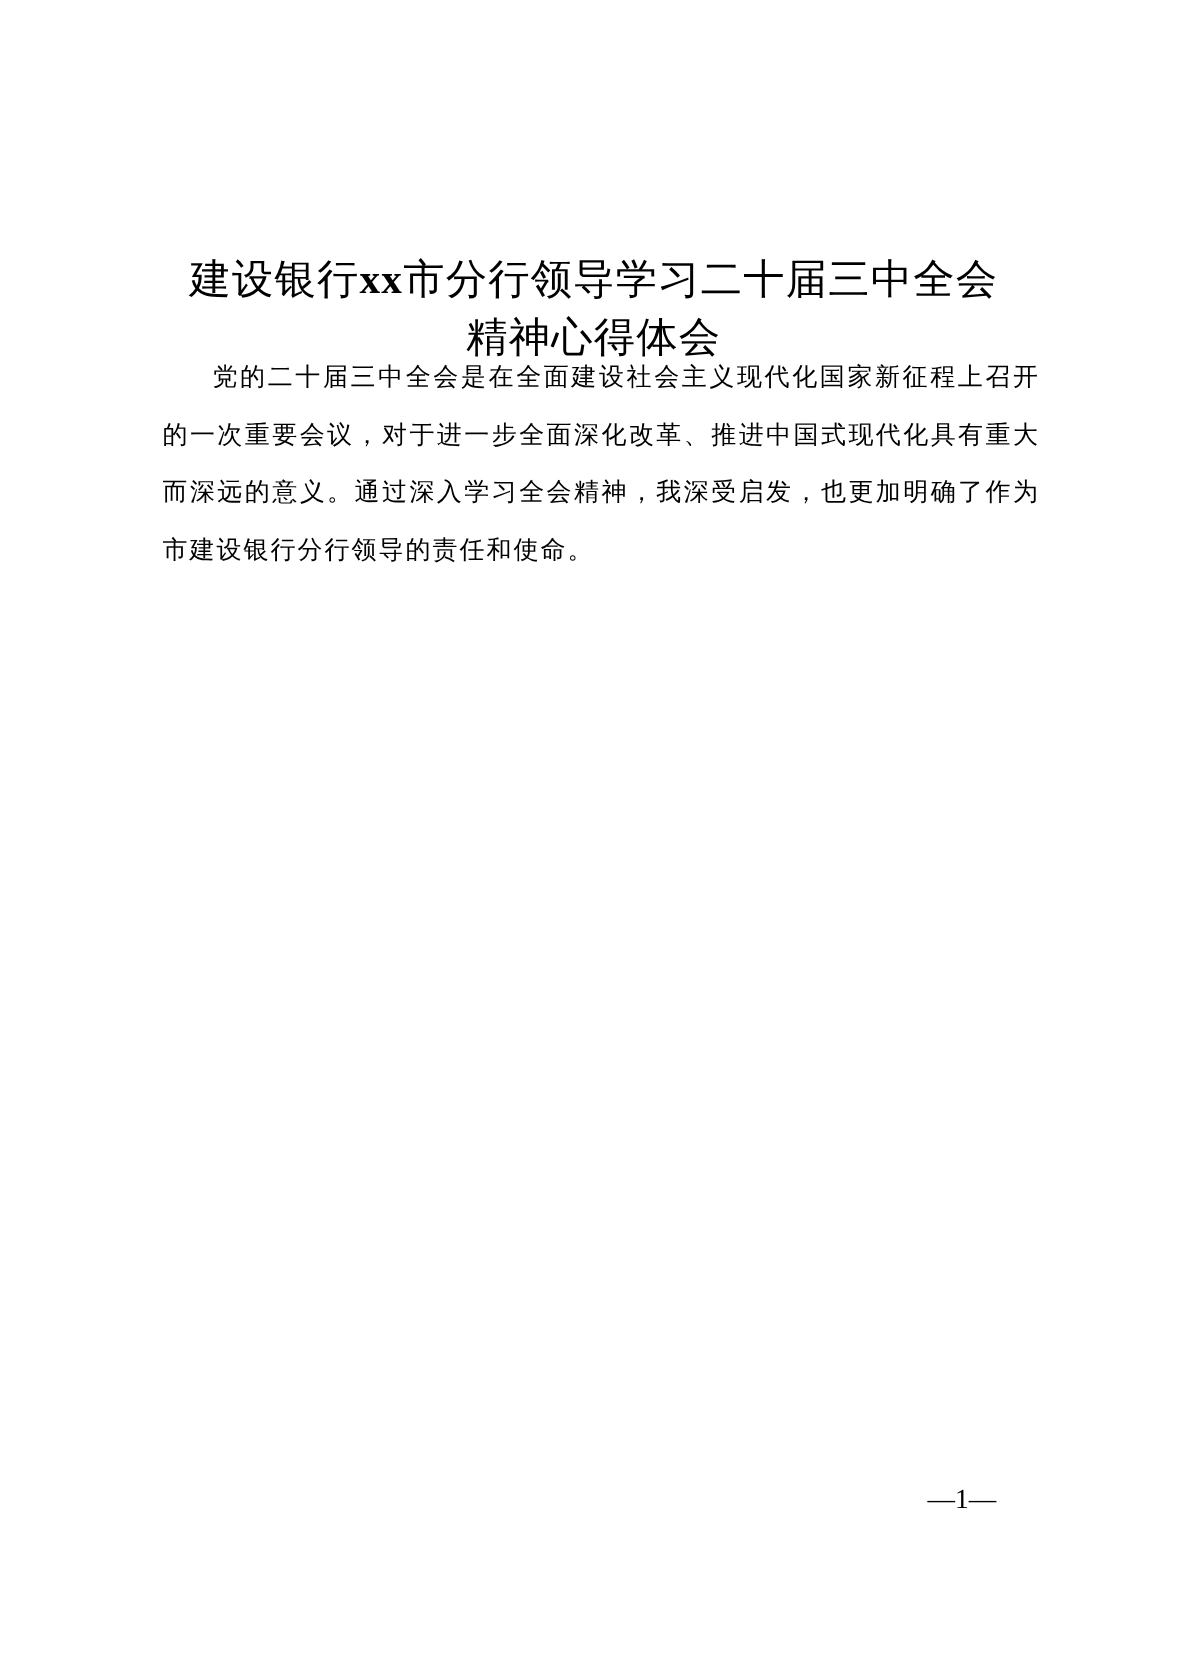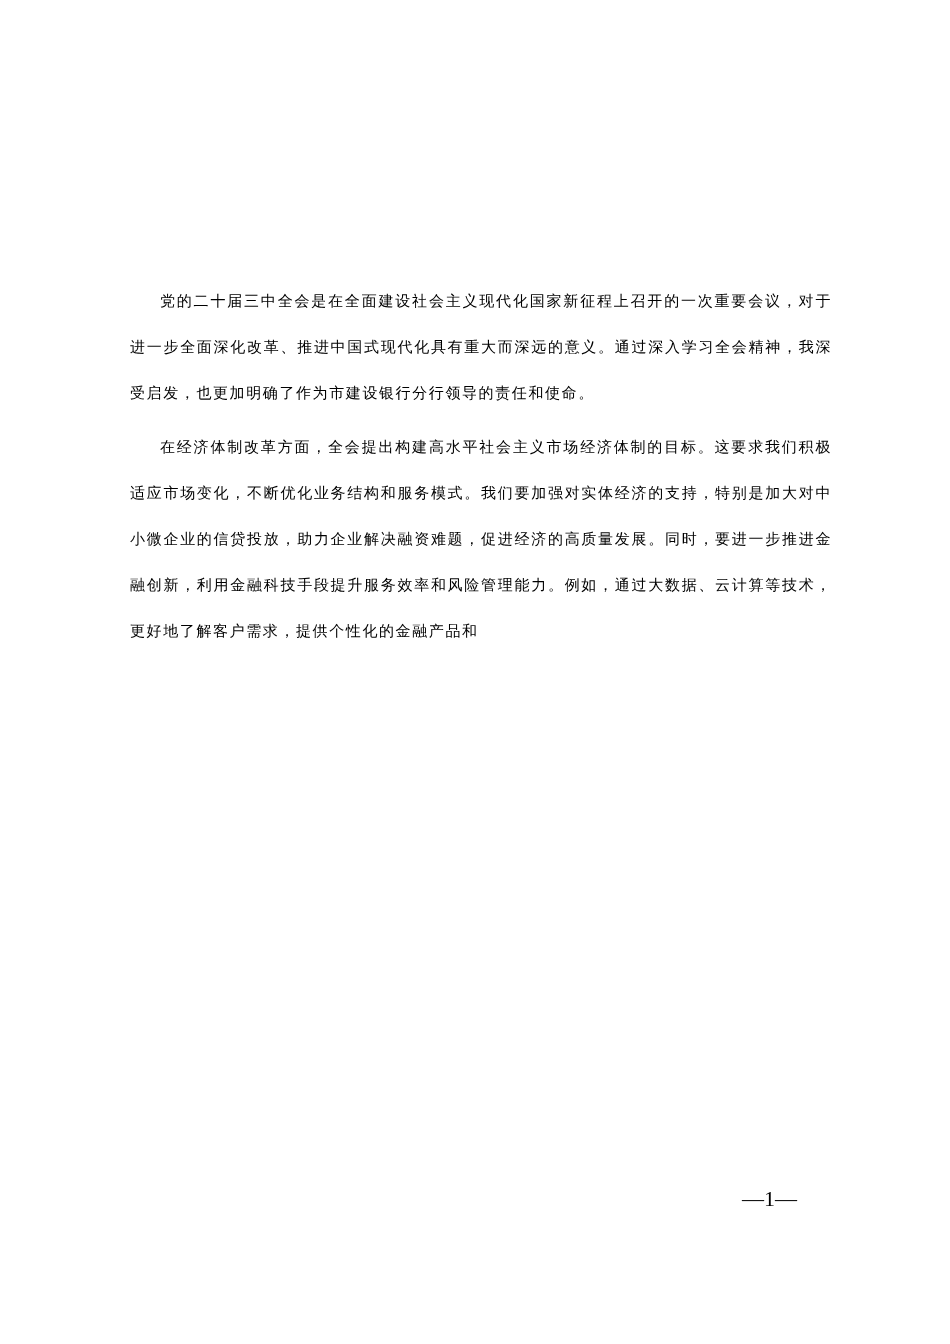--- a/index.html
+++ b/index.html
@@ -10,33 +10,36 @@
     }
     .page { position: absolute; left: 0; top: 0; width: 950px; height: 1344px; background: #fff; }
     .title {
       position: absolute; left: 120px; width: 710px; top: 178px;
       text-align: center; font-size: 33px; line-height: 46px; letter-spacing: 1px;
       font-weight: normal;
     }
     .title .latin { font-family: "Liberation Serif", serif; font-weight: bold; }
     .body {
       position: absolute; left: 130px; width: 702px; top: 278px;
-      font-size: 15px; line-height: 46px; letter-spacing: 1.6px;
+      font-size: 20px; line-height: 46px; letter-spacing: 1.6px;
       text-align: justify;
     }
     .para { margin: 0 0 8px 0; text-indent: 2em; }
     .page-number {
       position: absolute; left: 742px; top: 1186px;
       font-family: "Liberation Serif", serif; font-size: 22px;
     }
   </style>
 </head>
 <body>
 
 <div class="page">
+  <h1 class="title">
+    <span>建设银行</span><span class="latin">xx</span><span>市分行领导学习二十届三中全会</span><br>
+    <span>精神心得体会</span>
+  </h1>
 
   <div class="body">
     <p class="para">党的二十届三中全会是在全面建设社会主义现代化国家新征程上召开的一次重要会议，对于进一步全面深化改革、推进中国式现代化具有重大而深远的意义。通过深入学习全会精神，我深受启发，也更加明确了作为市建设银行分行领导的责任和使命。</p>
-    <p class="para">在经济体制改革方面，全会提出构建高水平社会主义市场经济体制的目标。这要求我们积极适应市场变化，不断优化业务结构和服务模式。我们要加强对实体经济的支持，特别是加大对中小微企业的信贷投放，助力企业解决融资难题，促进经济的高质量发展。同时，要进一步推进金融创新，利用金融科技手段提升服务效率和风险管理能力。例如，通过大数据、云计算等技术，更好地了解客户需求，提供个性化的金融产品和</p>
   </div>
 
   <div class="page-number">—1—</div>
 </div>
 
 </body></html>

